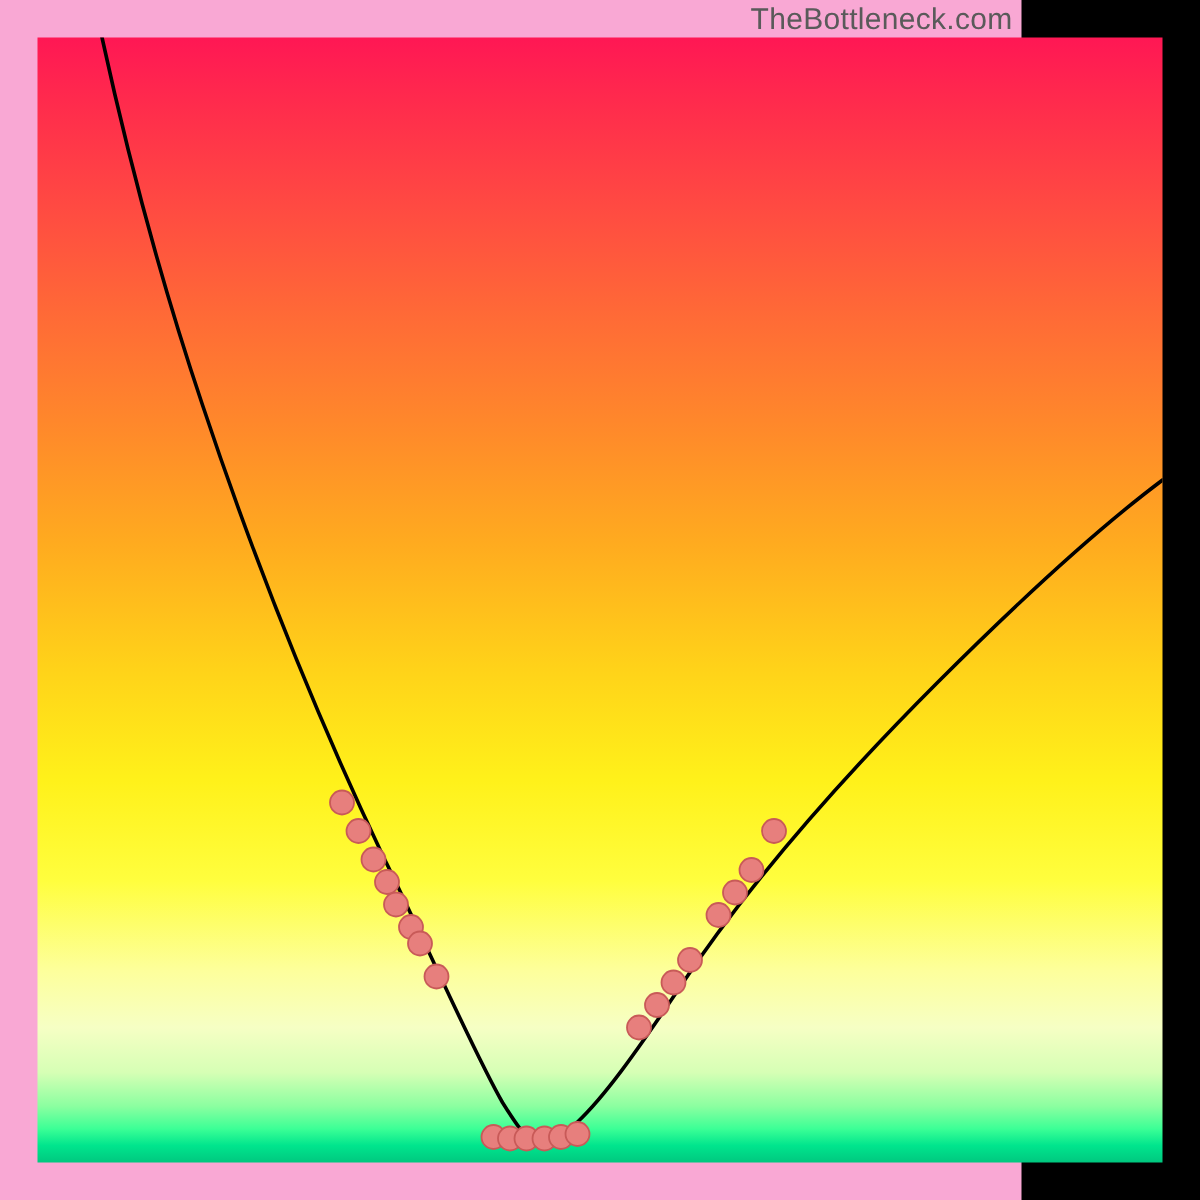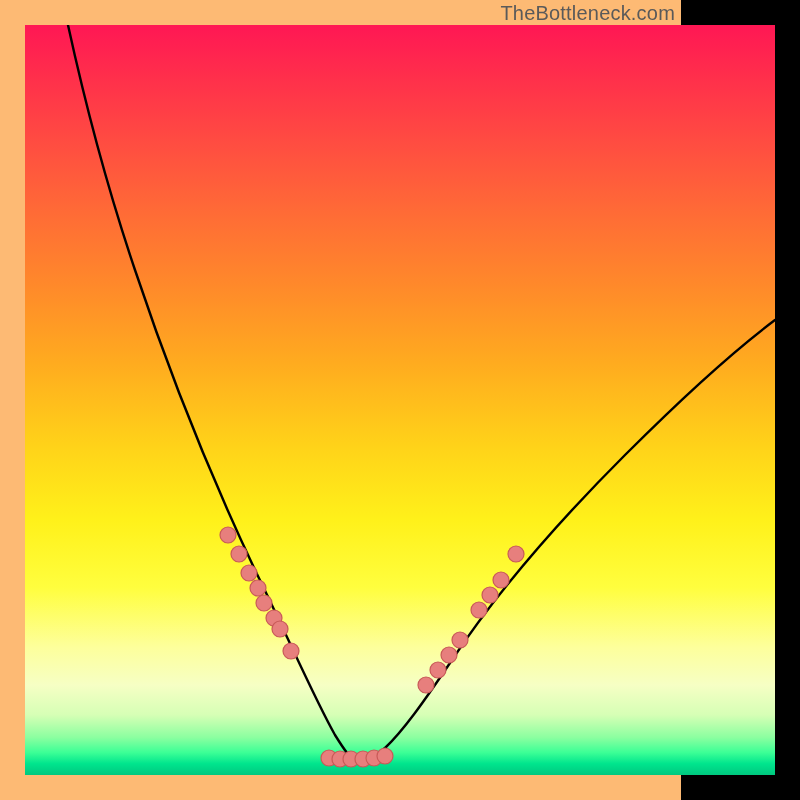--- a/index.html
+++ b/index.html
@@ -10,21 +10,21 @@
     background: #000;
     overflow: hidden;
     font-family: Arial, Helvetica, sans-serif;
   }
   .frame {
     position: absolute;
     top: 0;
     left: 0;
     width: 681px;
     height: 800px;
-    background: #fdba74;
+    background: #f9a8d4;
   }
   .plot {
     position: absolute;
     top: 25px;
     left: 25px;
     width: 750px;
     height: 750px;
     
     background: linear-gradient(
       to bottom,

